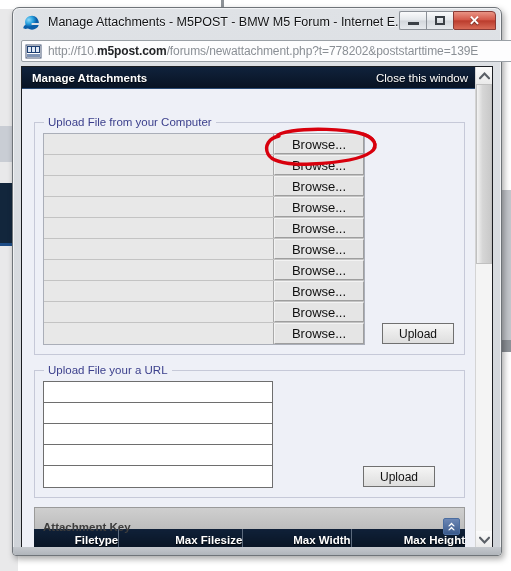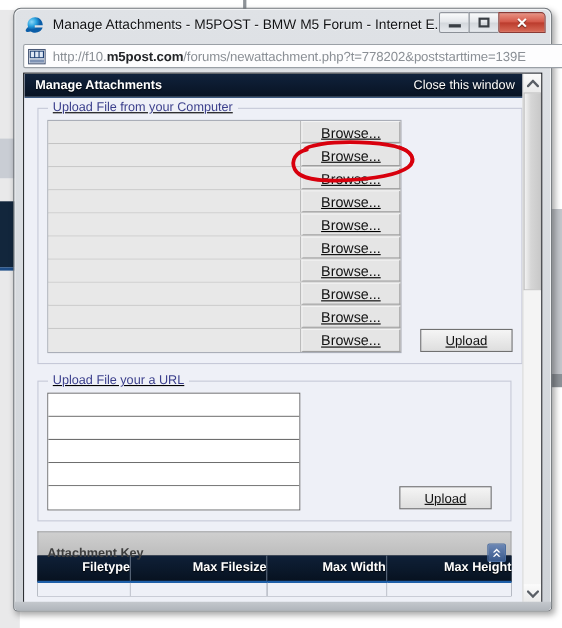--- a/index.html
+++ b/index.html
@@ -147,23 +147,22 @@
     color: #ffffff; font-size: 11.5px; font-weight: bold;
     text-shadow: 0 1px 1px rgba(0,0,0,.8);
   }
   #vb-close-link {
     color: #ffffff; font-size: 11.5px; text-decoration: none;
     text-shadow: 0 1px 1px rgba(0,0,0,.8);
     cursor: pointer;
   }
 
   #vb-body {
-    padding: 3px 12px 0 12px;
-    box-sizing: border-box;
-    text-decoration: underline;
+    padding: 27px 12px 0 12px;
+    box-sizing: border-box;
   }
 
   
   fieldset.box {
     border: 1px solid #c6c9d8;
     margin: 0 0 9px 0;
     padding: 5px 8px 9px 8px;
     background: #eef0f7;
   }
   fieldset.box > legend {
@@ -208,21 +207,21 @@
     font-family: "Liberation Sans", sans-serif;
   }
 
   .upload-row {
     display: flex;
     align-items: flex-end;
   }
   .upload-btn {
     margin-left: 17px;
     margin-bottom: 1px;
-    width: 84px; height: 21px;
+    width: 72px; height: 21px;
     background: linear-gradient(#f5f5f5, #dedede);
     border: 1px solid #707070;
     font-size: 12px;
     color: #111;
     cursor: pointer;
     font-family: "Liberation Sans", sans-serif;
   }
 
   
   .urlTable {

